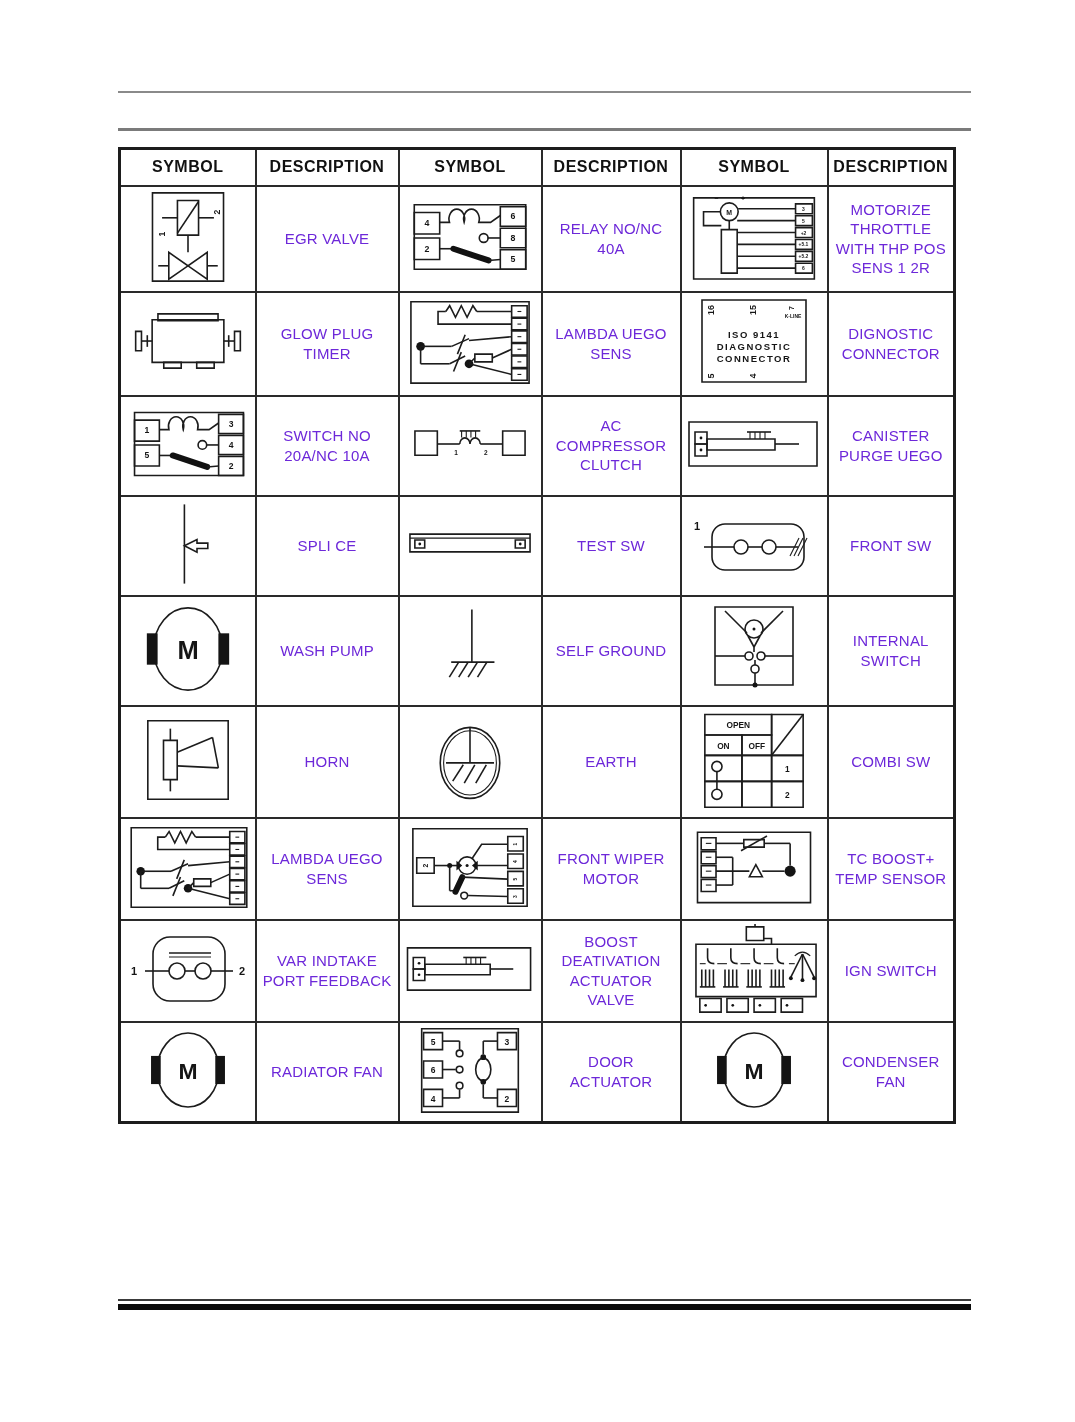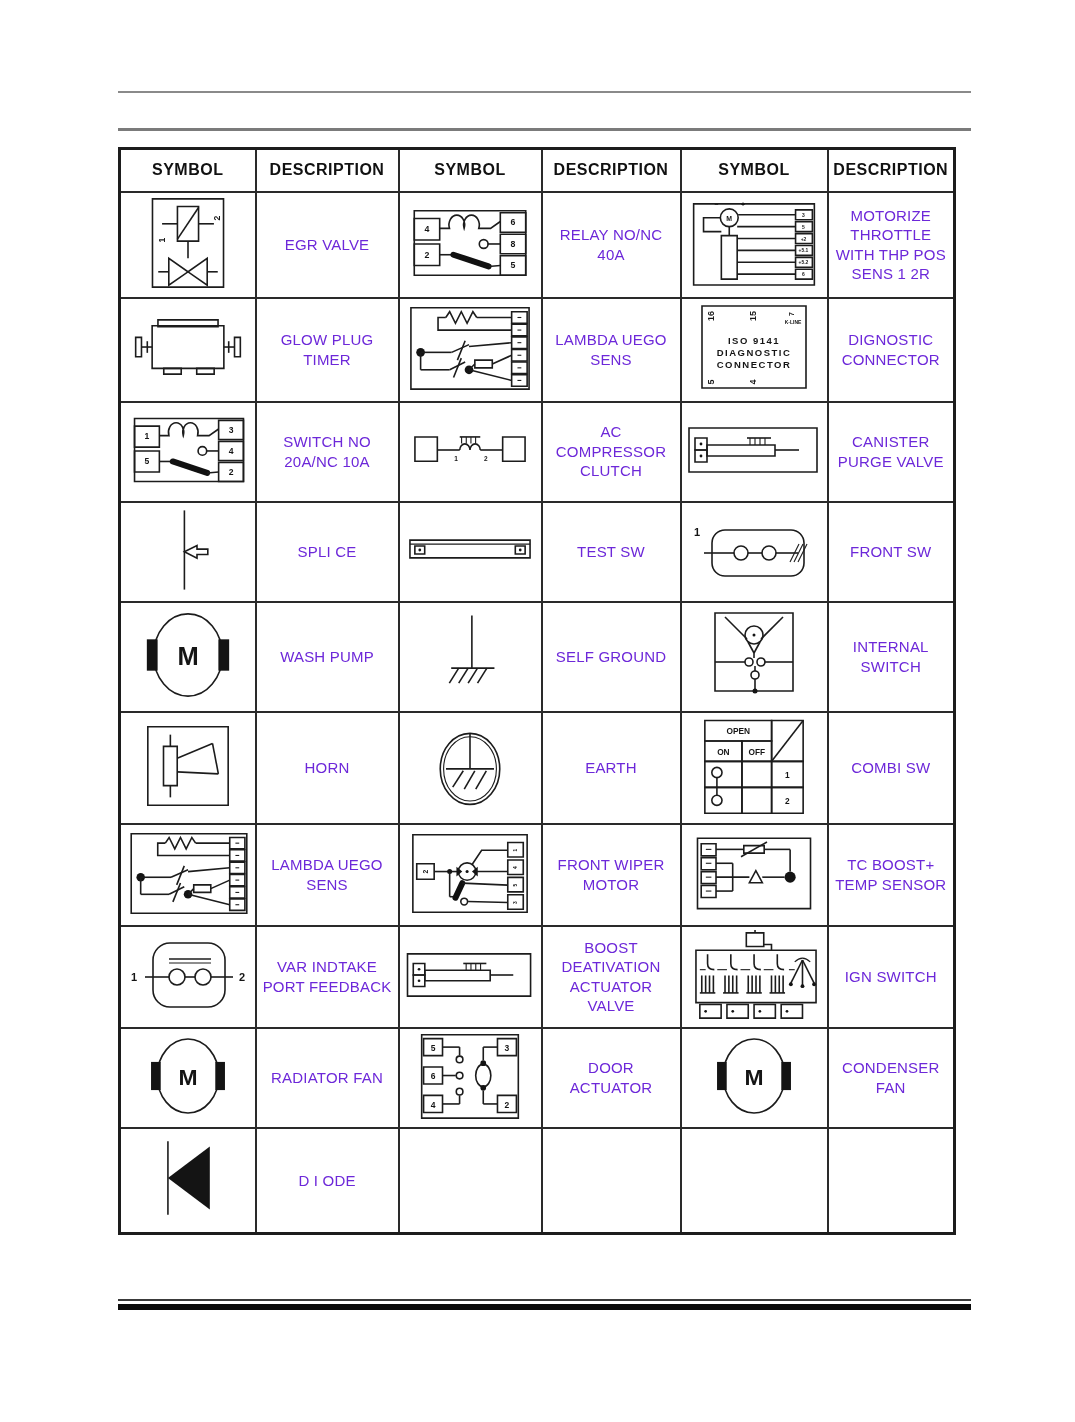--- a/index.html
+++ b/index.html
@@ -39,21 +39,21 @@
   <table class="sym">
     <colgroup>
       <col style="width:136px">
         <col style="width:143px">
         <col style="width:143px">
       <col style="width:139px">
         <col style="width:147px">
         <col style="width:127px">
     </colgroup>
     <thead>
-      <tr style="height:43px">
+      <tr style="height:37px">
         <th class="hdr">SYMBOL</th>
         <th class="hdr">DESCRIPTION</th>
         <th class="hdr">SYMBOL</th>
         <th class="hdr">DESCRIPTION</th>
         <th class="hdr">SYMBOL</th>
         <th class="hdr">DESCRIPTION</th>
       </tr>
     </thead>
     <tbody>
 
@@ -247,21 +247,21 @@
               <circle class="fl" cx="14" cy="32" r="1.4"></circle>
             <rect x="20" y="21" width="68" height="11"></rect>
             <line x1="60" y1="14" x2="84" y2="14"></line>
             <line class="thn" x1="63" y1="14" x2="63" y2="21"></line>
               <line class="thn" x1="68" y1="14" x2="68" y2="21"></line>
             <line class="thn" x1="73" y1="14" x2="73" y2="21"></line>
               <line class="thn" x1="78" y1="14" x2="78" y2="21"></line>
             <line x1="88" y1="26" x2="112" y2="26"></line>
           </svg>
         </td>
-        <td class="desc">CANISTER PURGE VALVE</td>
+        <td class="desc">CANISTER PURGE UEGO</td>
       </tr>
 
       <tr style="height:96px">
         <td class="symc">
           <svg class="s" width="60" height="90" viewBox="0 0 60 100">
             <line x1="26" y1="6" x2="26" y2="94"></line>
             <polygon points="26,52 40,45 40,49 52,49 52,55 40,55 40,59"></polygon>
           </svg>
         </td>
         <td class="desc">SPLI CE</td>
@@ -618,33 +618,20 @@
           <svg class="s" width="100" height="88" viewBox="0 0 110 100">
             <ellipse cx="55" cy="50" rx="35" ry="42"></ellipse>
             <rect class="fl" x="13" y="34" width="11" height="32"></rect>
               <rect class="fl" x="86" y="34" width="11" height="32"></rect>
             <text class="tm" x="55" y="60" text-anchor="middle">M</text>
           </svg>
         </td>
         <td class="desc">CONDENSER FAN</td>
       </tr>
 
-      <tr style="height:106px">
-        <td class="symc">
-          <svg class="s" width="96" height="94" viewBox="0 0 110 100">
-            <line x1="32" y1="8" x2="32" y2="92"></line>
-            <polygon class="fl" points="32,50 80,14 80,86"></polygon>
-          </svg>
-        </td>
-        <td class="desc">D I ODE</td>
-        <td class="symc"></td>
-        <td class="desc"></td>
-        <td class="symc"></td>
-        <td class="desc"></td>
-      </tr>
 
     </tbody>
   </table>
 
   <div class="rule b1"></div>
   <div class="rule b2"></div>
 
 </div>
 
 </body></html>

